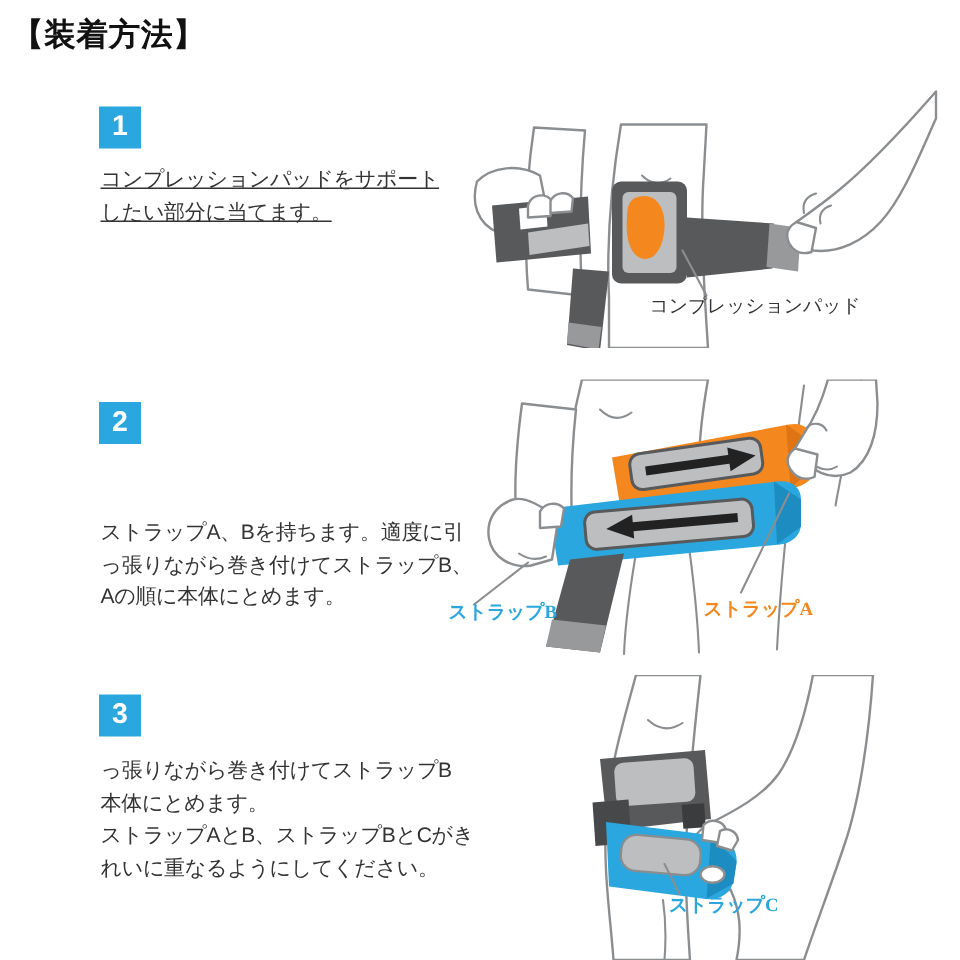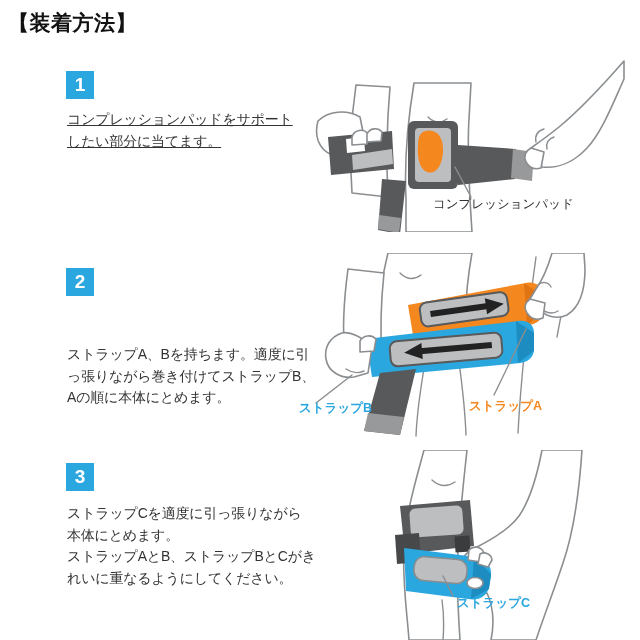--- a/index.html
+++ b/index.html
@@ -30,21 +30,21 @@
     display:flex;align-items:center;justify-content:center;
   }
   .desc{
     position:absolute;left:67px;width:260px;
     font-size:14px;line-height:21.5px;color:var(--ink);
     white-space:pre-line;letter-spacing:-.2px;
   }
   .fig{position:absolute;}
   .fig svg{display:block;}
   .fig-label{
-    position:absolute;font-size:12.5px;color:var(--ink);white-space:nowrap;
+    position:absolute;font-size:12.5px;color:var(--ink);white-space:nowrap;font-family:Liberation Serif, serif;
   }
   .fig-label.blue{color:var(--accent-blue);font-weight:bold;}
   .fig-label.orange{color:var(--accent-orange);font-weight:bold;}
   
   .f-skin{fill:#fff;stroke:var(--outline-gray);stroke-width:1.6;stroke-linejoin:round;}
   .ln{fill:none;stroke:var(--outline-gray);stroke-width:1.4;stroke-linecap:round;}
   .f-dark{fill:var(--band-dark);}
   .f-dark2{fill:var(--band-dark2);}
   .f-gray{fill:var(--panel-gray);}
   .f-cap{fill:var(--cap-gray);}
@@ -181,21 +181,21 @@
         <path class="ln" d="M66,122 L30,150"></path>
         <path class="ln" d="M240,76 L208,142"></path>
       </svg>
       <span class="fig-label blue" style="left:13px;top:147px;">ストラップB</span>
       <span class="fig-label orange" style="left:183px;top:145px;">ストラップA</span>
     </figure>
   </section>
 
   <section>
     <div class="badge" style="left:66px;top:463px;">3</div>
-    <p class="desc" style="top:503px;">ストラップCを適度に引っ張りながら
+    <p class="desc" style="top:503px;">っ張りながら巻き付けてストラップB
 本体にとめます。
 ストラップAとB、ストラップBとCがき
 れいに重なるようにしてください。</p>
 
     <figure class="fig" style="left:372px;top:450px;width:240px;height:190px;">
       <svg width="240" height="190" viewBox="0 0 240 190">
 
         <g>
           <path class="f-skin" d="M52,0 C44,30 34,62 32,96 C30,130 35,162 37,190 L88,190 C86,160 84,130 86,100 C88,62 92,28 95,0 Z"></path>
           <path class="ln" d="M60,30 q11,10 23,2"></path>
@@ -219,17 +219,17 @@
           <rect x="42" y="108" width="53" height="24" rx="10" fill="var(--panel-gray)" stroke="#8A8D8F" stroke-width="1.5" transform="rotate(5 68 120)"></rect>
         </g>
 
         <g>
           <path class="f-skin" d="M97,100 a9,9 0 0 1 15,3 l-3,9 -13,-2 Z"></path>
           <path class="f-skin" d="M108,104 a8,8 0 0 1 12,6 l-4,7 -10,-3 Z"></path>
           <ellipse class="f-skin" cx="103" cy="133" rx="8" ry="5.5"></ellipse>
         </g>
         <path class="ln" d="M71,126 L81,146"></path>
       </svg>
-      <span class="fig-label blue" style="left:85px;top:145px;">ストラップC</span>
+      <span class="fig-label blue" style="left:74px;top:145px;">ストラップC</span>
     </figure>
   </section>
 
 </div>
 
 </body></html>

